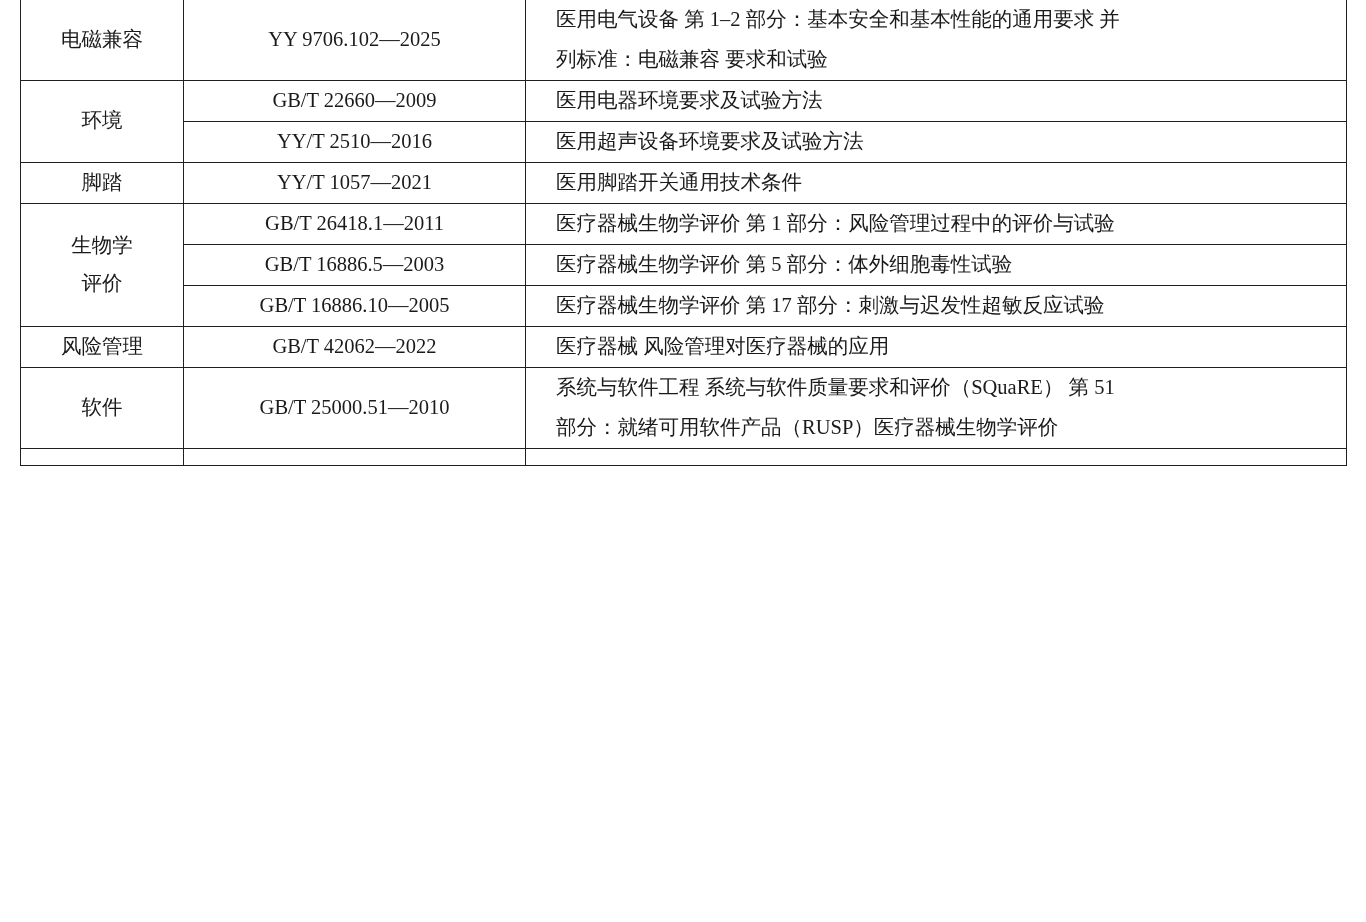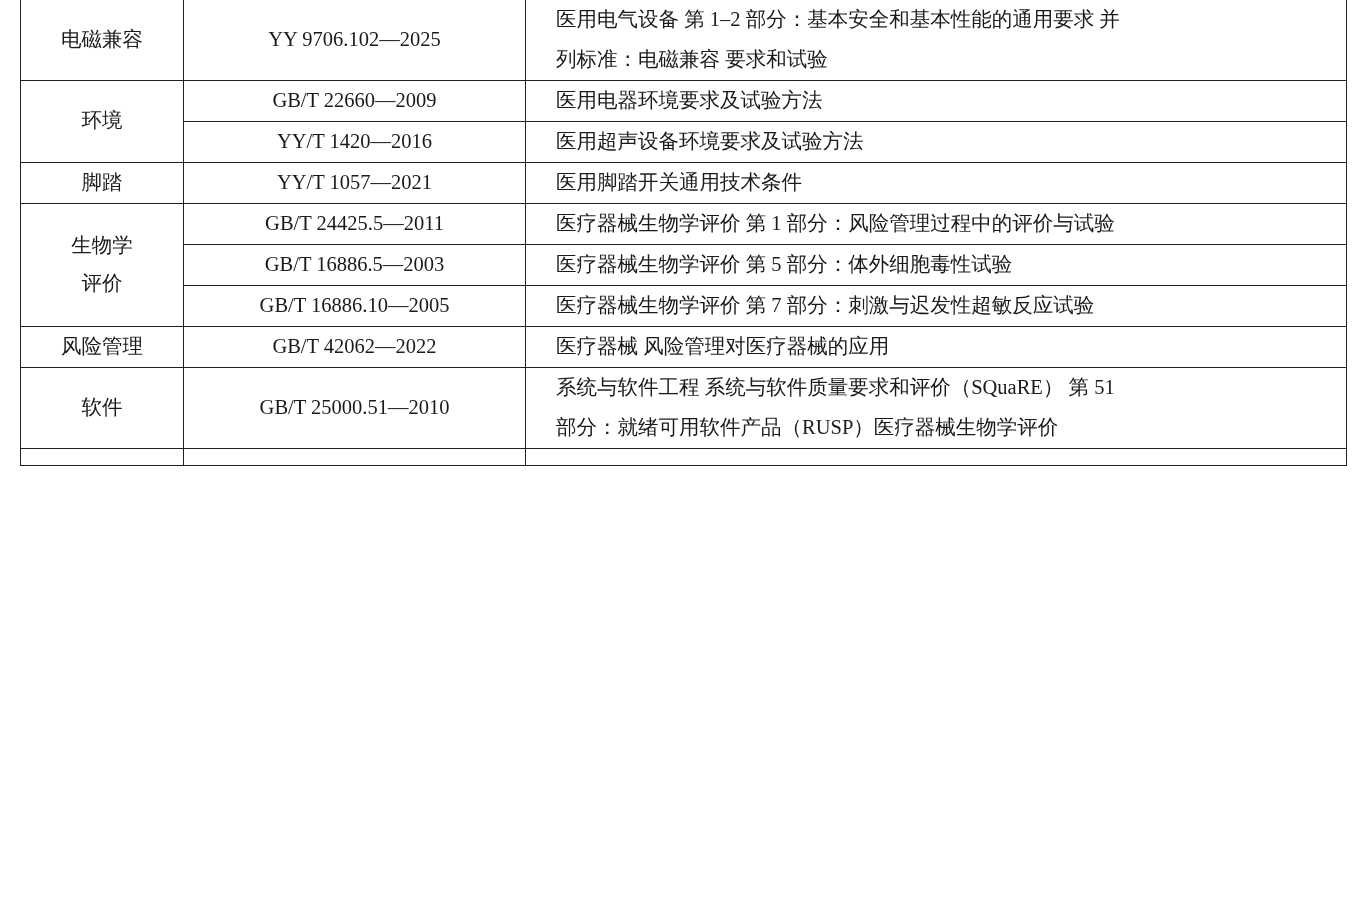--- a/index.html
+++ b/index.html
@@ -110,21 +110,21 @@
           </div>
         </td>
         <td class="num">GB/T 22660—2009</td>
         <td class="name">
           <span class="name-wrap">
             <span>医用电器环境要求及试验方法</span>
           </span>
         </td>
       </tr>
       <tr>
-        <td class="num">YY/T 1420—2016</td>
+        <td class="num">YY/T 2510—2016</td>
         <td class="name">
           <span class="name-wrap">
             <span>医用超声设备环境要求及试验方法</span>
           </span>
         </td>
       </tr>
 
       <tr>
         <td class="cat" rowspan="1">
           <div class="cat-lines">
@@ -139,40 +139,40 @@
         </td>
       </tr>
 
       <tr>
         <td class="cat" rowspan="3">
           <div class="cat-lines">
             <span>生物学</span>
             <span>评价</span>
           </div>
         </td>
-        <td class="num">GB/T 24425.5—2011</td>
+        <td class="num">GB/T 26418.1—2011</td>
         <td class="name">
           <span class="name-wrap">
             <span>医疗器械生物学评价  第 1 部分：风险管理过程中的评价与试验</span>
           </span>
         </td>
       </tr>
       <tr>
         <td class="num">GB/T 16886.5—2003</td>
         <td class="name">
           <span class="name-wrap">
             <span>医疗器械生物学评价  第 5 部分：体外细胞毒性试验</span>
           </span>
         </td>
       </tr>
       <tr>
         <td class="num">GB/T 16886.10—2005</td>
         <td class="name">
           <span class="name-wrap">
-            <span>医疗器械生物学评价  第 7 部分：刺激与迟发性超敏反应试验</span>
+            <span>医疗器械生物学评价  第 17 部分：刺激与迟发性超敏反应试验</span>
           </span>
         </td>
       </tr>
 
       <tr>
         <td class="cat" rowspan="1">
           <div class="cat-lines">
             <span>风险管理</span>
           </div>
         </td>

